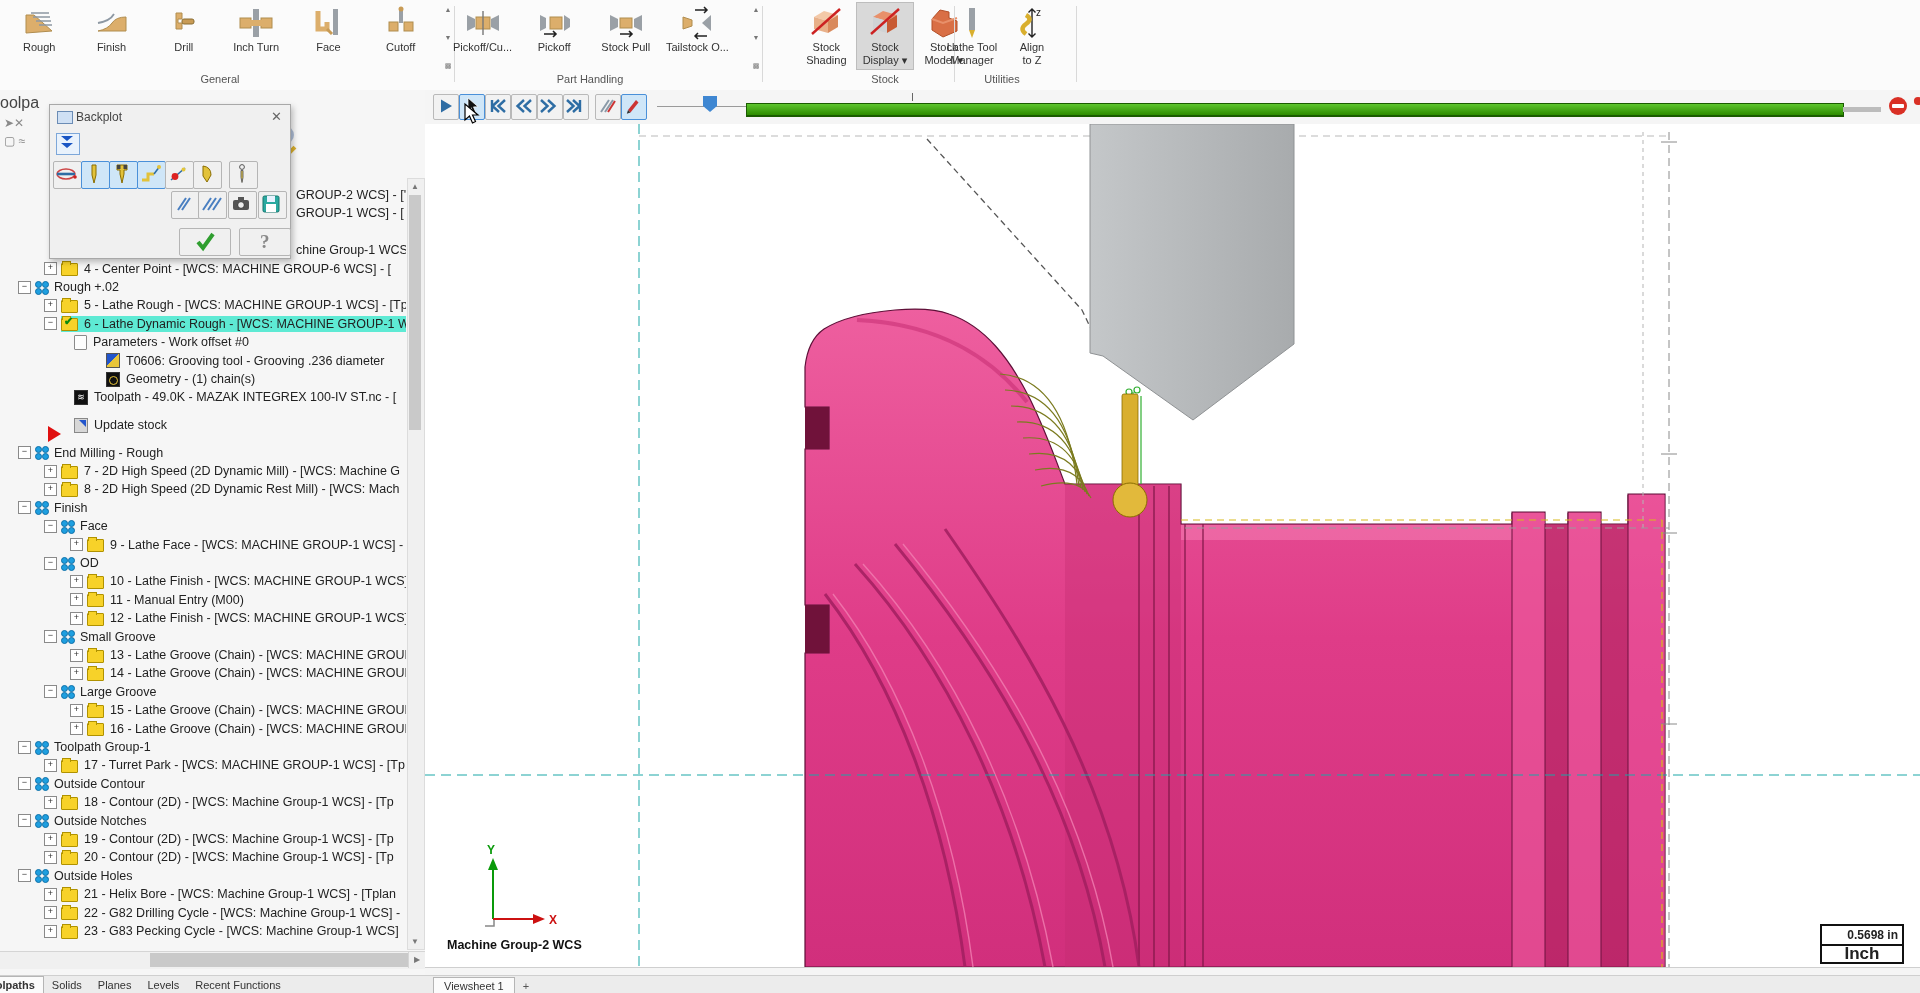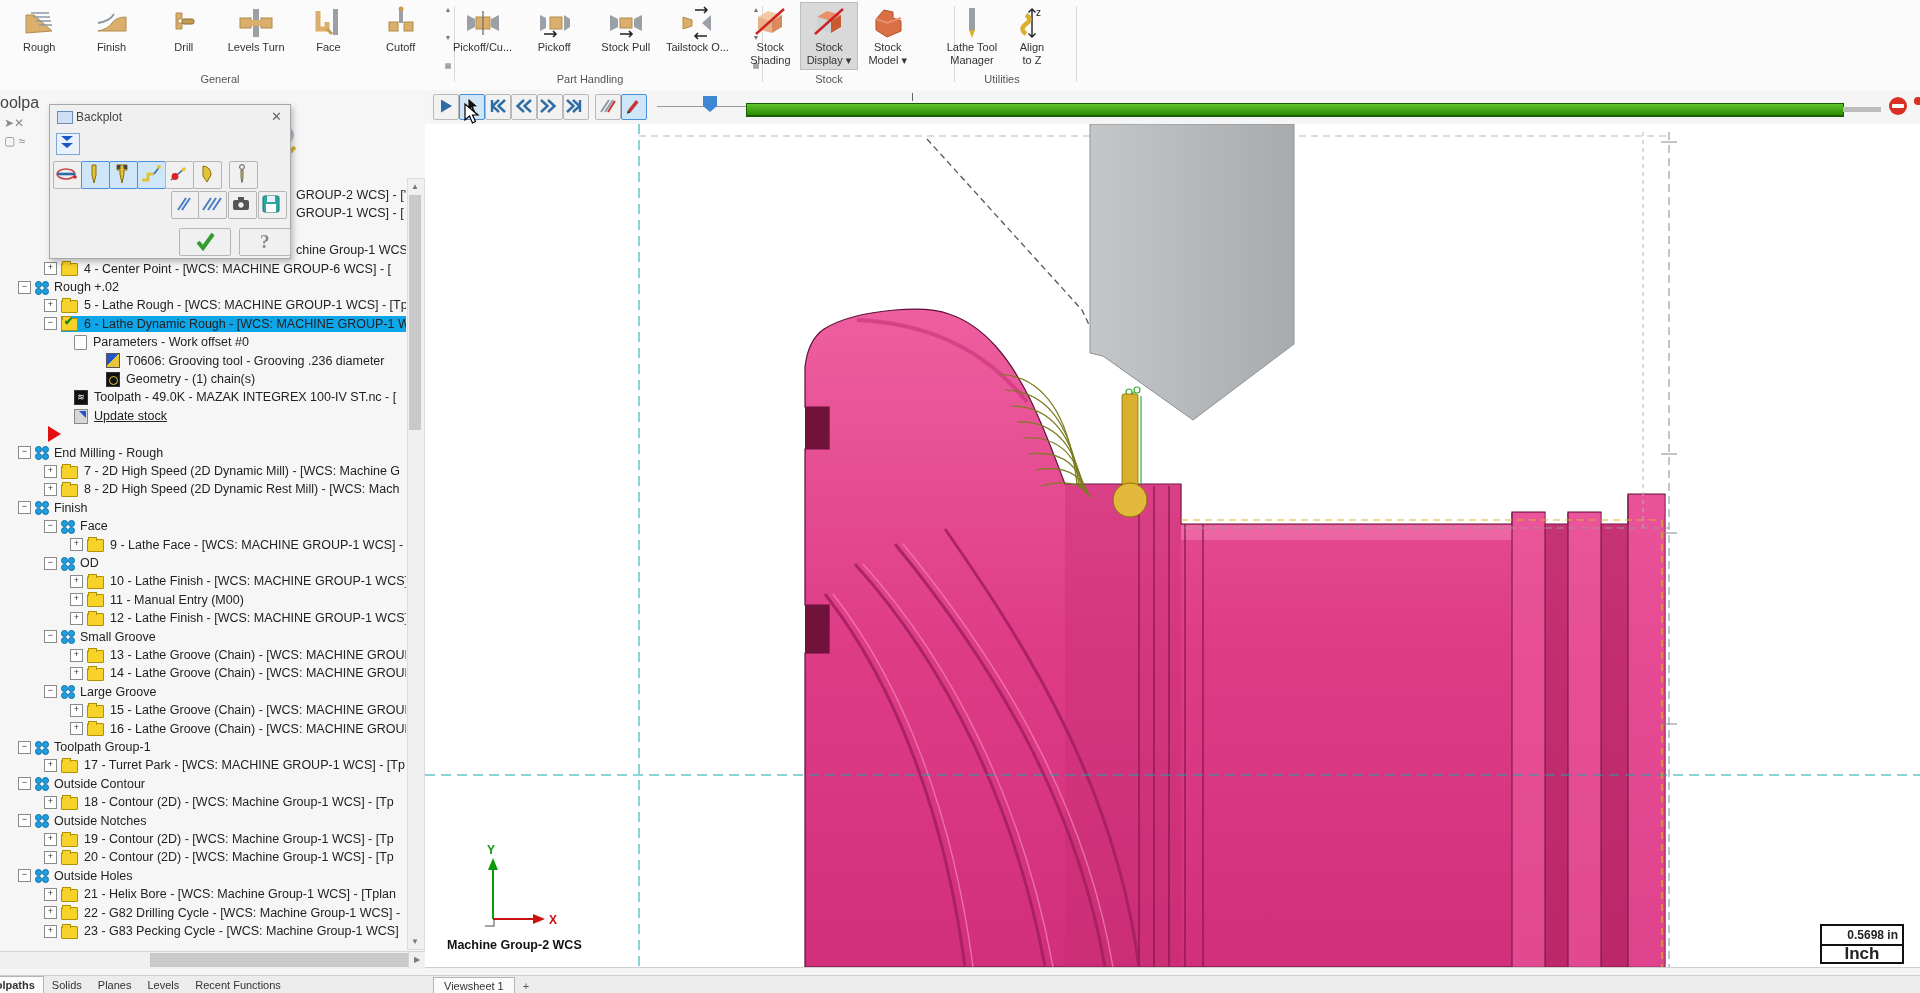--- a/index.html
+++ b/index.html
@@ -21,21 +21,21 @@
   
   #leftpanel{position:absolute;left:0;top:90px;width:425px;height:885px;background:#f6f6f6;border-right:1px solid #c8c8c8;}
   #panel-title{position:absolute;left:0;top:4px;font-size:16px;color:#444;}
   .ptool{position:absolute;color:#8a8a8a;font-size:12px;}
   #tree{position:absolute;left:0;top:96px;width:406px;height:760px;overflow:hidden;}
   .trow{position:absolute;left:0;right:0;height:18px;display:flex;align-items:center;white-space:nowrap;}
   .texp{width:11px;height:11px;border:1px solid #8a8a8a;background:#fff;font-size:9px;line-height:9px;
         text-align:center;color:#333;flex:0 0 auto;margin-right:4px;}
   .tlabel{font-size:12.5px;color:#222;padding:1px 3px;}
   .tsel{display:flex;align-items:center;}
-  .trow.sel .tsel{background:#0ea5e9;}
+  .trow.sel .tsel{background:#5eead4;}
   .ticon{flex:0 0 auto;margin-right:3px;position:relative;}
   .ti-group{width:13px;height:13px;}
   .ti-group i{position:absolute;width:5px;height:5px;border-radius:50%;background:#1e9fe0;border:1px solid #0d6fa8;}
   .ti-folder{width:15px;height:11px;background:#f7d229;border:1px solid #b09200;border-radius:1px;margin-top:2px;}
   .ti-folder::before{content:"";position:absolute;left:0;top:-3px;width:7px;height:3px;background:#f7d229;border:1px solid #b09200;border-bottom:none;}
   .ti-check::after{content:"\2714";position:absolute;left:2px;top:-4px;color:#0c890c;font-size:11px;font-weight:bold;}
   .ti-page{width:11px;height:13px;background:#fdfdfd;border:1px solid #8a8a8a;border-radius:1px;}
   .ti-tool{width:12px;height:13px;border:1px solid #555;background:linear-gradient(135deg,#2255cc 45%,#e8c53a 45%);}
   .ti-geom{width:12px;height:13px;border:1px solid #333;background:#111;}
   .ti-geom::after{content:"";position:absolute;left:2px;top:3px;width:7px;height:7px;border-radius:50%;border:1px solid #e8c53a;}
@@ -125,21 +125,21 @@
               </svg></span>
             <span class="rlabel">Drill</span>
           </div>
           <div class="ritem">
             <span class="ricon"><svg viewBox="0 0 40 36">
                 <rect x="17" y="4" width="6" height="28" fill="#9aa0a6"></rect>
                 <rect x="4" y="13" width="11" height="10" fill="#dcae6b" stroke="#b08d4f"></rect>
                 <rect x="25" y="13" width="11" height="10" fill="#dcae6b" stroke="#b08d4f"></rect>
                 <rect x="13" y="15" width="14" height="6" fill="#dcae6b"></rect>
               </svg></span>
-            <span class="rlabel">Levels Turn</span>
+            <span class="rlabel">Inch Turn</span>
           </div>
           <div class="ritem">
             <span class="ricon"><svg viewBox="0 0 40 36">
                 <path d="M10 6 v18 h9 v-7" fill="none" stroke="#dcae6b" stroke-width="5"></path>
                 <rect x="25" y="4" width="5" height="26" fill="#9aa0a6"></rect>
                 <path d="M19 24 l5 5" stroke="#c89b55" stroke-width="3"></path>
               </svg></span>
             <span class="rlabel">Face</span>
           </div>
           <div class="ritem">
@@ -199,21 +199,21 @@
           </div>
         </div>
         <div class="rgrouplabel">Part Handling</div>
       </div>
       <div class="rsep" style="left: 762px;"></div>
       <div class="rscroll" style="left: 749px;">
         <span>▲</span>
         <span>▼</span>
         <span>▩</span>
       </div>
-      <div class="rgroup" style="left: 741px; width: 176px;">
+      <div class="rgroup" style="left: 797px; width: 176px;">
         <div class="ritems">
           <div class="ritem">
             <span class="ricon"><svg viewBox="0 0 40 36">
                 <path d="M8 12 l10 -6 l14 4 l-10 6 z" fill="#f3c9a8"></path>
                 <path d="M8 12 v12 l14 4 v-12 z" fill="#e8b089"></path>
                 <path d="M22 16 l10 -6 v12 l-10 6 z" fill="#d98a5d"></path>
                 <path d="M6 29 L34 4" stroke="#cc2222" stroke-width="2.4"></path>
               </svg></span>
             <span class="rlabel">Stock</span>
             <span class="rlabel">Shading</span>
@@ -338,21 +338,21 @@
             <span class="ticon ti-geom"></span>
             <span class="tlabel">Geometry - (1) chain(s)</span>
           </span>
         </div>
         <div class="trow" style="top: 202.4px; padding-left: 74px;">
           <span class="tsel">
             <span class="ticon ti-tp">≋</span>
             <span class="tlabel">Toolpath - 49.0K - MAZAK INTEGREX 100-IV ST.nc - [</span>
           </span>
         </div>
-        <div class="trow" style="top: 221px; padding-left: 74px; text-decoration: underline;">
+        <div class="trow" style="top: 230px; padding-left: 74px;">
           <span class="tsel">
             <span class="ticon ti-upd"></span>
             <span class="tlabel">Update stock</span>
           </span>
         </div>
         <div class="trow" style="top: 239.2px; padding-left: 48px;">
           <span class="tsel">
             <span class="ticon ti-arrow"></span>
           </span>
         </div>

